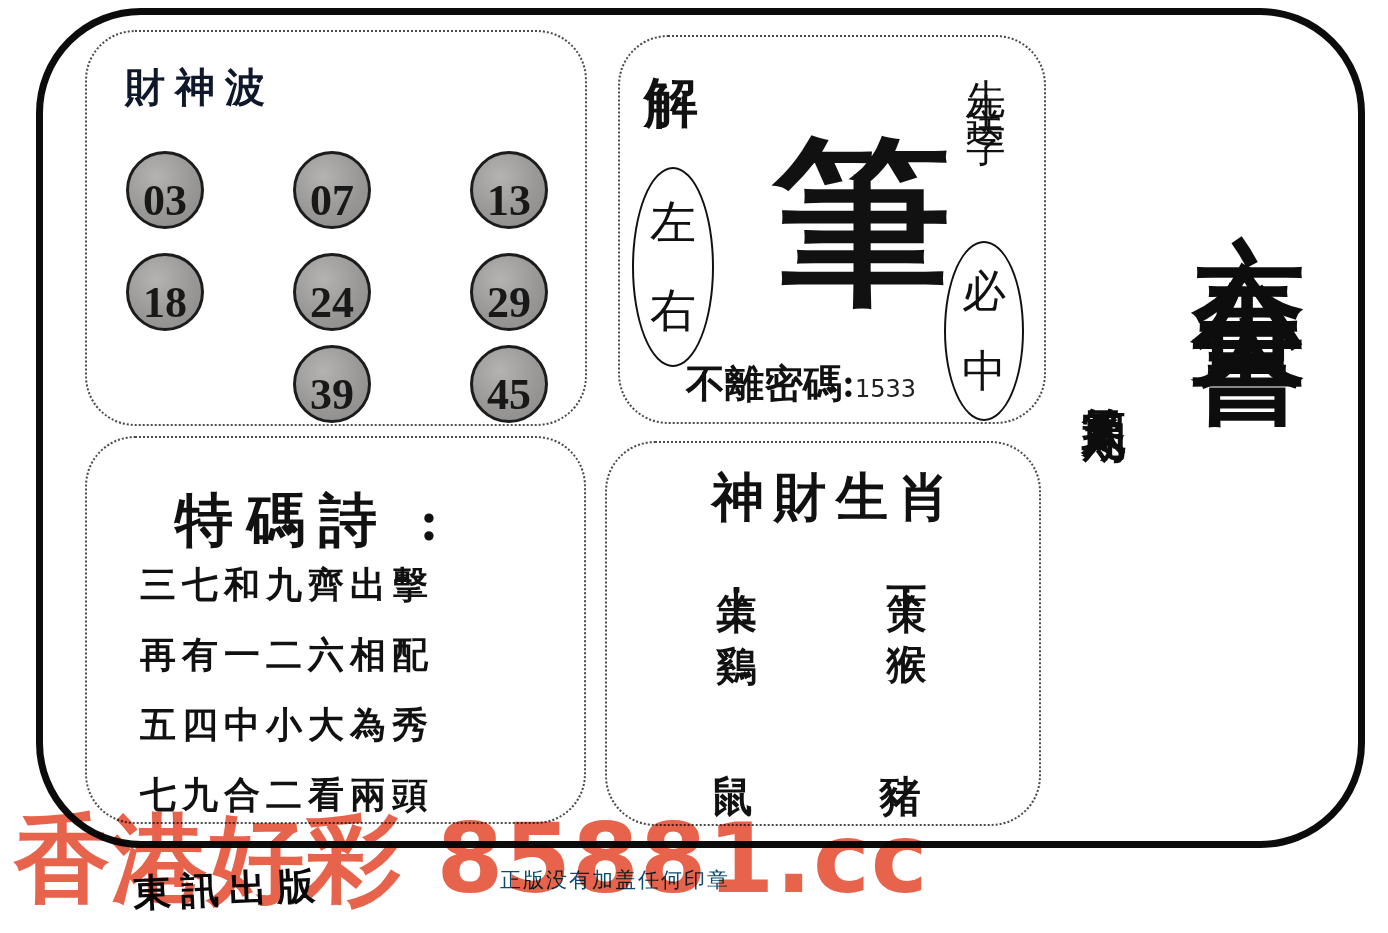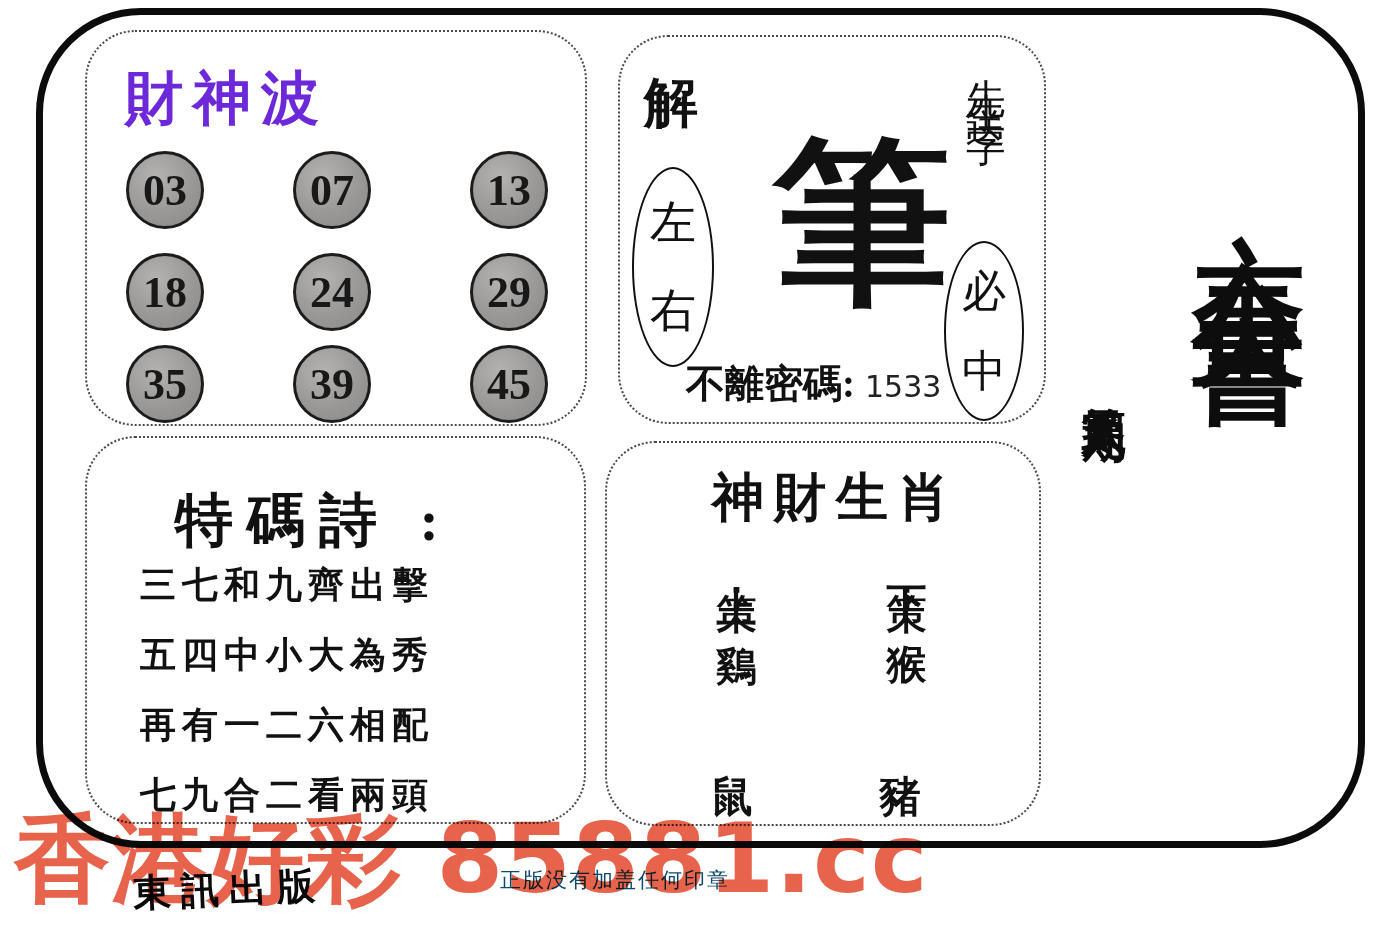--- a/index.html
+++ b/index.html
@@ -10,27 +10,27 @@
   .main-border{
     position:absolute;left:36px;top:8px;width:1315px;height:826px;
     border:7px solid #0c0c0c;border-radius:105px;
   }
   .dotted-box{
     position:absolute;border:2px dotted #4a4a4a;border-radius:50px;
   }
   
   #caishen-box{left:85px;top:30px;width:498px;height:392px;}
   .caishen-title{
-    position:absolute;left:38px;top:28px;font-size:58px;font-weight:600;
-    letter-spacing:10px;color:#6d28d9;white-space:nowrap;
+    position:absolute;left:38px;top:28px;font-size:40px;font-weight:600;
+    letter-spacing:10px;color:#0f172a;white-space:nowrap;
   }
   .num-circle{
     position:absolute;width:72px;height:72px;border:3px solid #1c1c1c;border-radius:50%;
     background:radial-gradient(circle at 38% 32%, #b4b3b1 0%, #999896 55%, #8a8987 100%);
-    display:flex;align-items:center;justify-content:center;
+    display:flex;align-items:flex-end;justify-content:center;
     font-size:44px;font-weight:600;color:#181818;
   }
   .n0{left:39px;top:119px;} .n1{left:206px;top:119px;} .n2{left:383px;top:119px;}
   .n3{left:39px;top:221px;} .n4{left:206px;top:221px;} .n5{left:383px;top:221px;}
   .n6{left:39px;top:313px;} .n7{left:206px;top:313px;} .n8{left:383px;top:313px;}
   
   #jie-box{left:618px;top:35px;width:424px;height:385px;}
   .jie-char{position:absolute;left:24px;top:30px;font-size:54px;font-weight:900;}
   .oval{
     position:absolute;border:2.5px solid #111;border-radius:50%;
@@ -42,21 +42,21 @@
     position:absolute;left:117px;top:98px;width:250px;text-align:center;
     font-size:178px;font-weight:900;line-height:1;
   }
   .vert-note{
     position:absolute;left:338px;top:10px;writing-mode:vertical-rl;text-orientation:upright;
     font-size:40px;letter-spacing:15px;font-weight:500;
   }
   .code-line{position:absolute;left:66px;top:320px;white-space:nowrap;}
   .code-label{font-size:39px;font-weight:900;}
   .code-value{
-    font-size:30px;font-weight:400;margin-left:10px;
+    font-size:24px;font-weight:400;
     font-family:"DejaVu Sans","Liberation Sans",sans-serif;color:#222;
   }
   
   #poem-box{left:85px;top:436px;width:497px;height:384px;}
   .poem-title{
     position:absolute;left:88px;top:44px;font-size:58px;font-weight:700;
     letter-spacing:14px;white-space:nowrap;
   }
   .poem-lines{
     position:absolute;left:53px;top:112px;font-size:36px;line-height:70px;
@@ -120,23 +120,20 @@
     </div>
   <div class="num-circle n3">
       <span>18</span>
     </div>
   <div class="num-circle n4">
       <span>24</span>
     </div>
   <div class="num-circle n5">
       <span>29</span>
     </div>
-  <div class="num-circle n6">
-      <span>35</span>
-    </div>
   <div class="num-circle n7">
       <span>39</span>
     </div>
   <div class="num-circle n8">
       <span>45</span>
     </div>
 </div>
 
 <div class="dotted-box" id="jie-box">
   <div class="jie-char">解</div>
@@ -152,22 +149,22 @@
   </div>
   <div class="code-line">
     <span class="code-label">不離密碼:</span><span class="code-value">1533</span>
   </div>
 </div>
 
 <div class="dotted-box" id="poem-box">
   <div class="poem-title">特碼詩 :</div>
   <div class="poem-lines">
     <div>三七和九齊出擊</div>
+    <div>再有一二六相配</div>
     <div>五四中小大為秀</div>
-    <div>再有一二六相配</div>
     <div>七九合二看兩頭</div>
   </div>
 </div>
 
 <div class="dotted-box" id="zodiac-box">
   <div class="zodiac-title">神財生肖</div>
   <div class="z-col z-col-left">上策：鷄</div>
   <div class="z-col z-col-right">下策：猴</div>
   <div class="z-bottom z-b-left">鼠</div>
   <div class="z-bottom z-b-right">豬</div>

